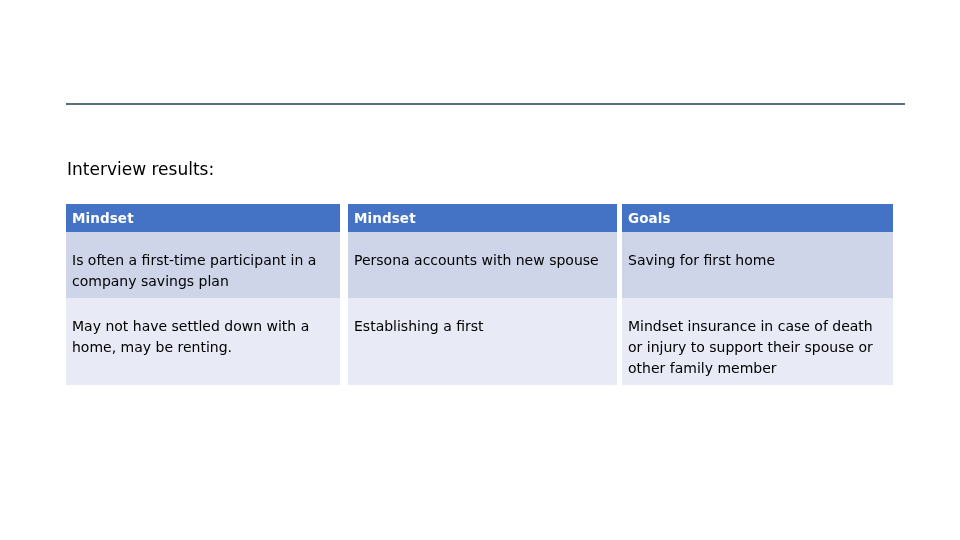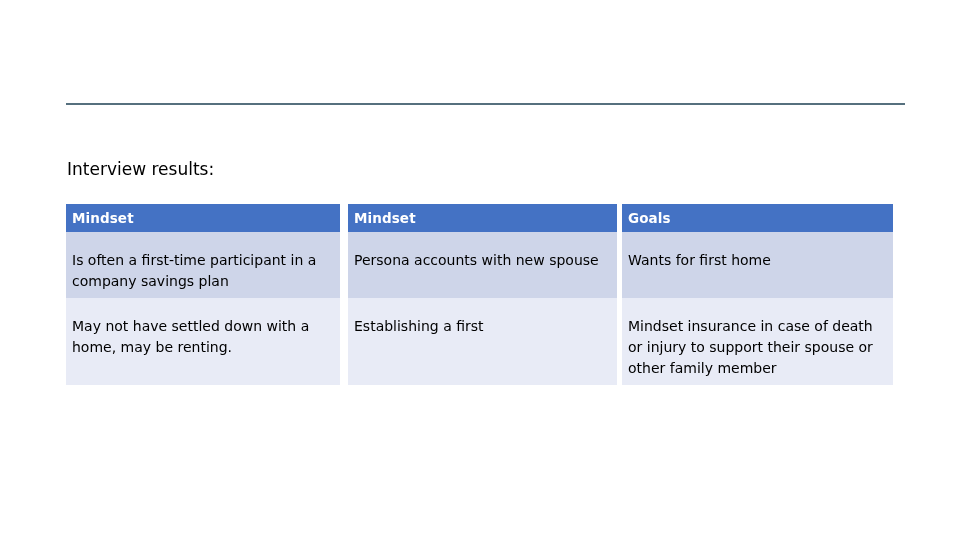--- a/index.html
+++ b/index.html
@@ -151,21 +151,21 @@
           <th class="spacer"></th>
           <th>Goals</th>
         </tr>
       </thead>
       <tbody>
         <tr class="band-dark row-1">
           <td>Is often a first-time participant in a company savings plan</td>
           <td class="spacer"></td>
           <td>Persona accounts with new spouse</td>
           <td class="spacer"></td>
-          <td>Wants for first home</td>
+          <td>Saving for first home</td>
         </tr>
         <tr class="band-light row-4">
           <td>May not have settled down with a home, may be renting.</td>
           <td class="spacer"></td>
           <td>Establishing a first</td>
           <td class="spacer"></td>
           <td>Mindset insurance in case of death or injury to support their spouse or other family member</td>
         </tr>
       </tbody>
     </table>

